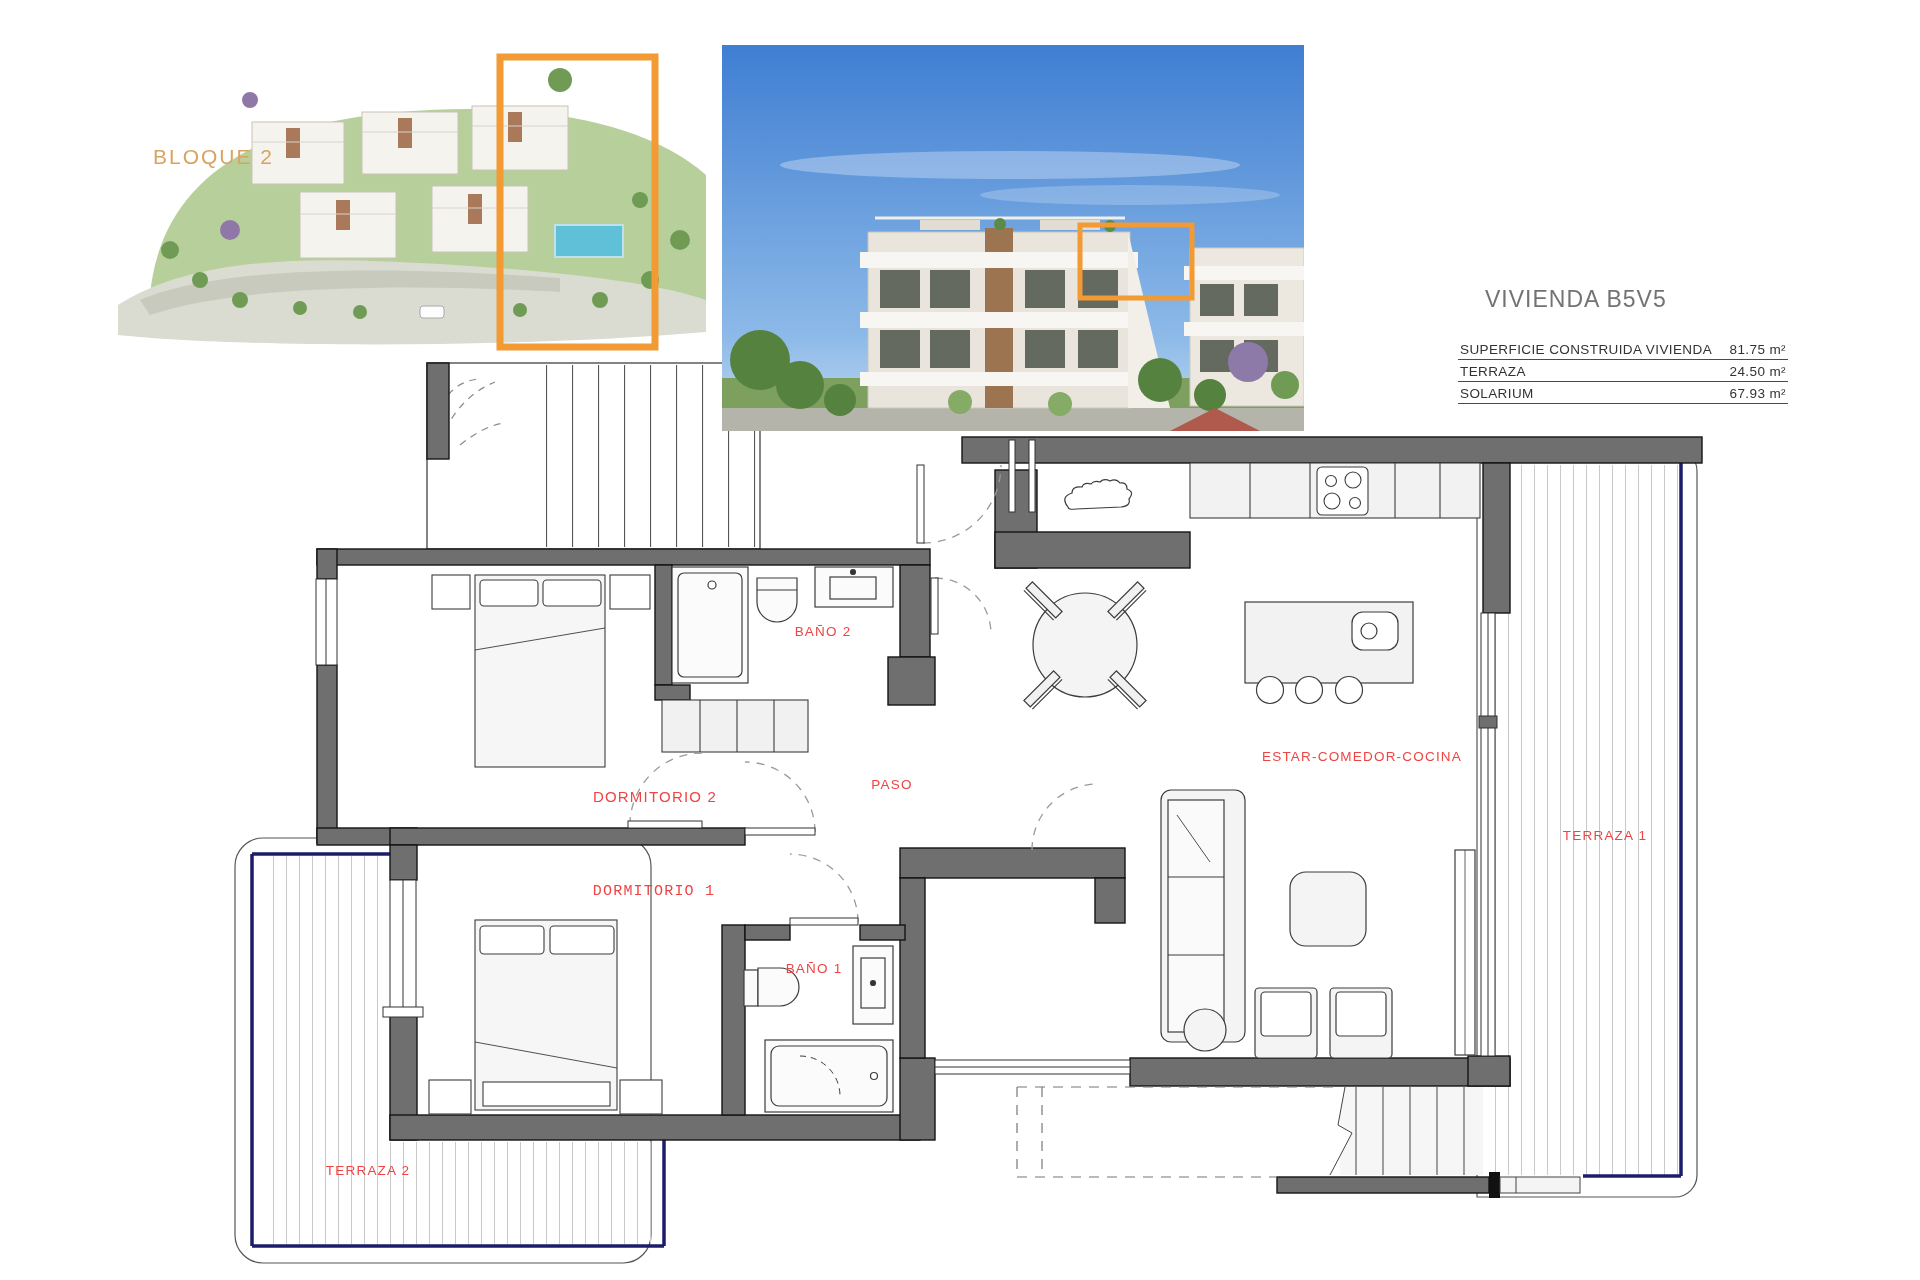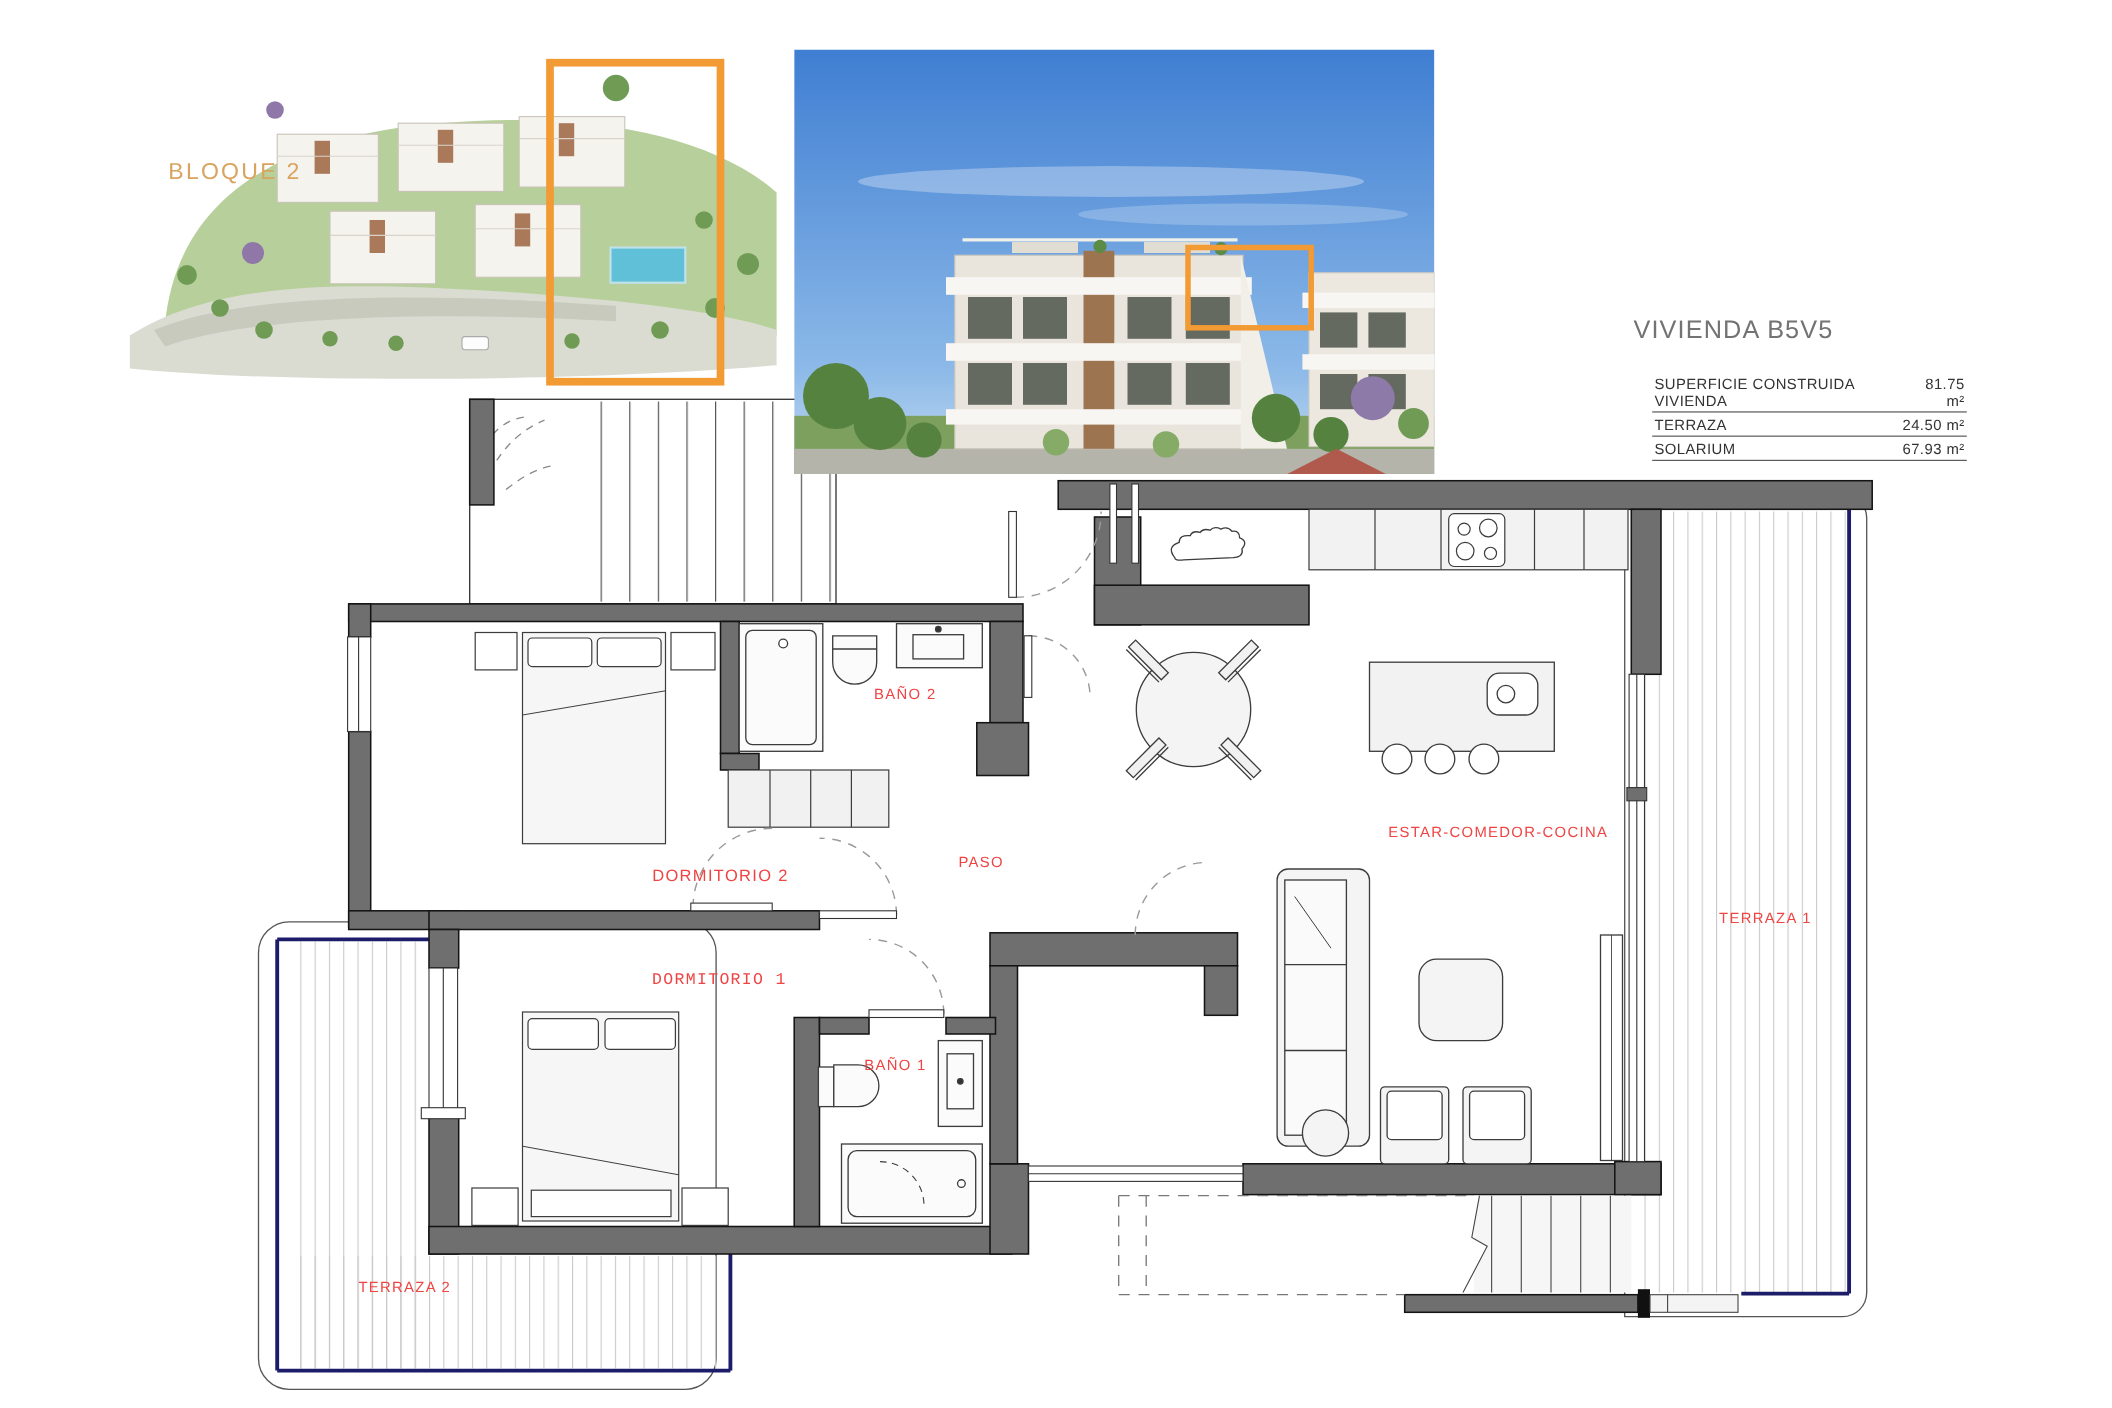--- a/index.html
+++ b/index.html
@@ -5,21 +5,21 @@
   html,body{margin:0;padding:0;background:#ffffff;}
   #page{position:relative;width:1920px;height:1280px;background:#fff;overflow:hidden;
         font-family:"Liberation Sans",sans-serif;}
   #plan-svg{position:absolute;left:0;top:0;width:1920px;height:1280px;}
   .txt{position:absolute;white-space:nowrap;}
   #bloque-label{left:153px;top:97px;font-size:21px;letter-spacing:2px;color:#D8A45F;margin-top:48px;}
   #unit-title{left:1485px;top:286px;font-size:23px;letter-spacing:1px;color:#737373;text-align:center;}
   #area-table{position:absolute;left:1458px;top:341px;width:330px;font-size:13.5px;color:#333;}
   .area-row{display:flex;justify-content:space-between;align-items:baseline;
             border-bottom:1.4px solid #4a4a4a;padding:1px 2px 2px 2px;margin-bottom:3px;
-            letter-spacing:.4px;margin-left:44px;}
+            letter-spacing:.4px;}
   .area-val{text-align:right;}
   .room-label{position:absolute;transform:translate(-50%,-50%);font-size:15px;
               letter-spacing:1.2px;color:#ef4444;}
   .room-label.small{font-size:13.5px;}
 </style>
 </head>
 <body>
 
 <div id="page">
 

